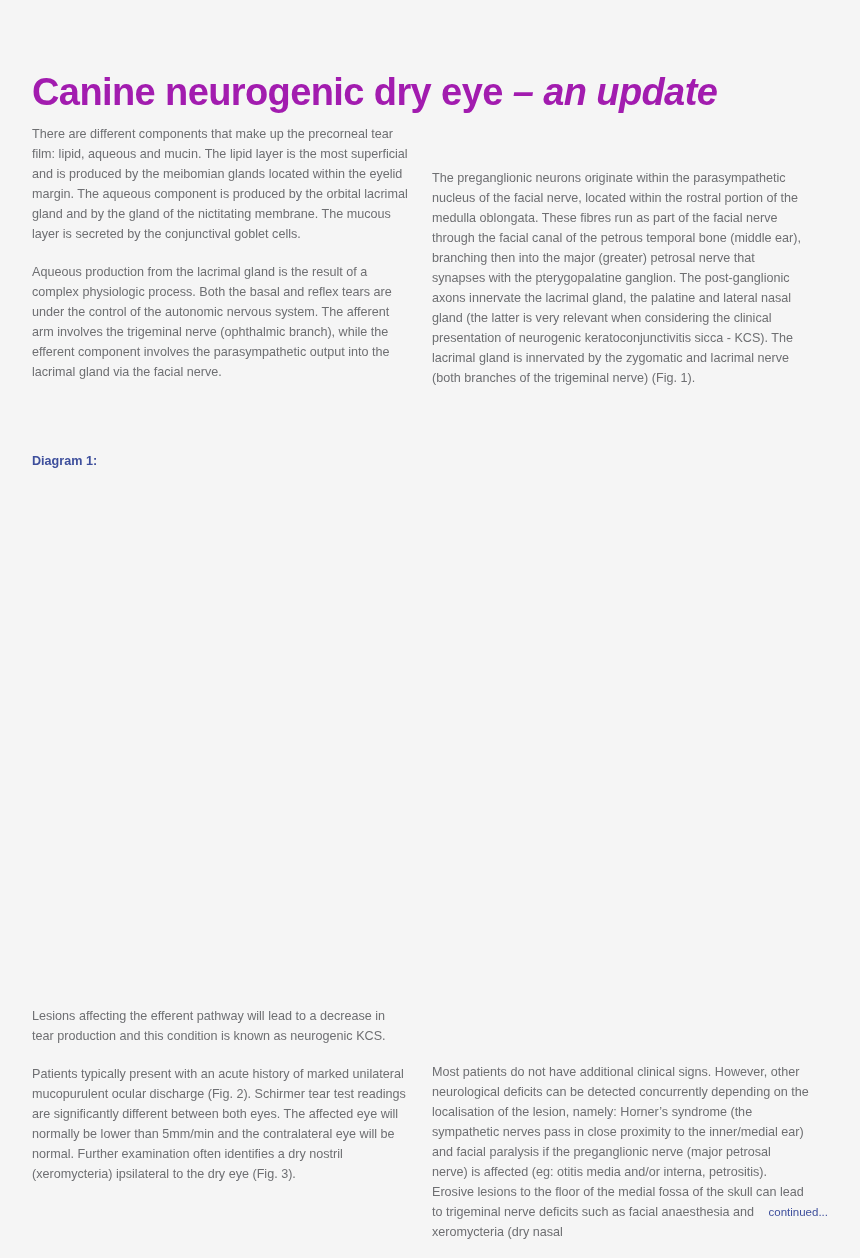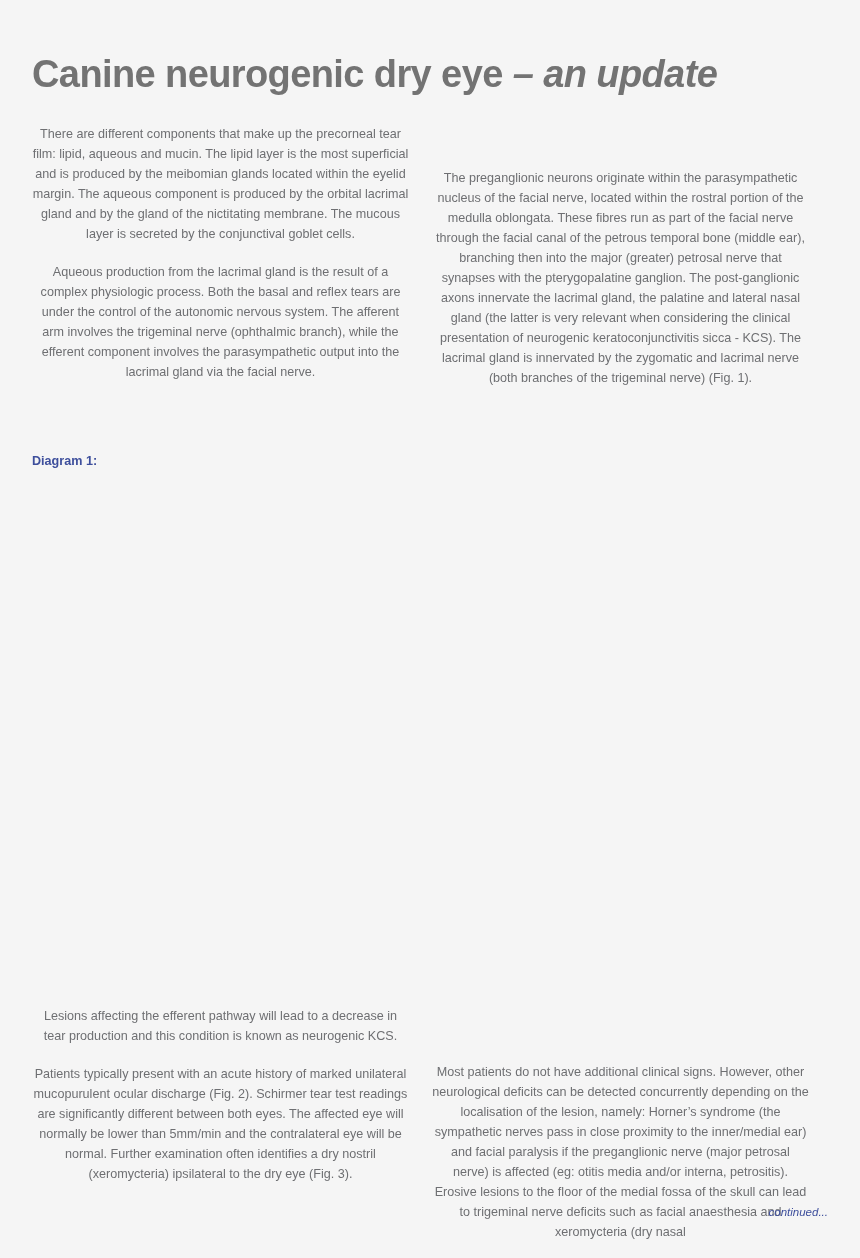--- a/index.html
+++ b/index.html
@@ -19,26 +19,26 @@
     height: 1258px;
     box-sizing: border-box;
     background: #f5f5f5;
     overflow: hidden;
   }
 
   
   .article-title {
     position: absolute;
     left: 32px;
-    top: 27px;
+    top: 45px;
     width: 800px;
     font-size: 38px;
     line-height: 44px;
     font-weight: bold;
-    color: #737373;
+    color: #a21caf;
     letter-spacing: -0.6px;
     white-space: nowrap;
   }
   .article-title .title-main {
     font-style: normal;
   }
   .article-title .title-sub {
     font-style: italic;
     font-weight: bold;
   }
@@ -55,21 +55,20 @@
   .col.right { left: 432px; }
 
   .col-top.left  { top: 124px; }
   .col-top.right { top: 132px; margin-top: 36px; }
 
   .col-bottom.left  { top: 1006px; }
   .col-bottom.right { top: 1062px; }
 
   .col p {
     margin: 0 0 18px 0;
-    text-align: center;
   }
   .col p:last-child {
     margin-bottom: 0;
   }
 
   
   .figure-caption {
     position: absolute;
     left: 32px;
     top: 453px;
@@ -98,21 +97,20 @@
     height: 466px;
     background: #f5f5f5;
   }
 
   
   .continued {
     position: absolute;
     right: 32px;
     top: 1206px;
     font-size: 11.5px;
-    font-style: italic;
     color: #3e4f9c;
     text-align: right;
   }
 </style>
 </head>
 <body>
 
 <div class="page">
 
   <h1 class="article-title"><span class="title-main">Canine neurogenic dry eye </span><span class="title-sub">– an update</span></h1>

